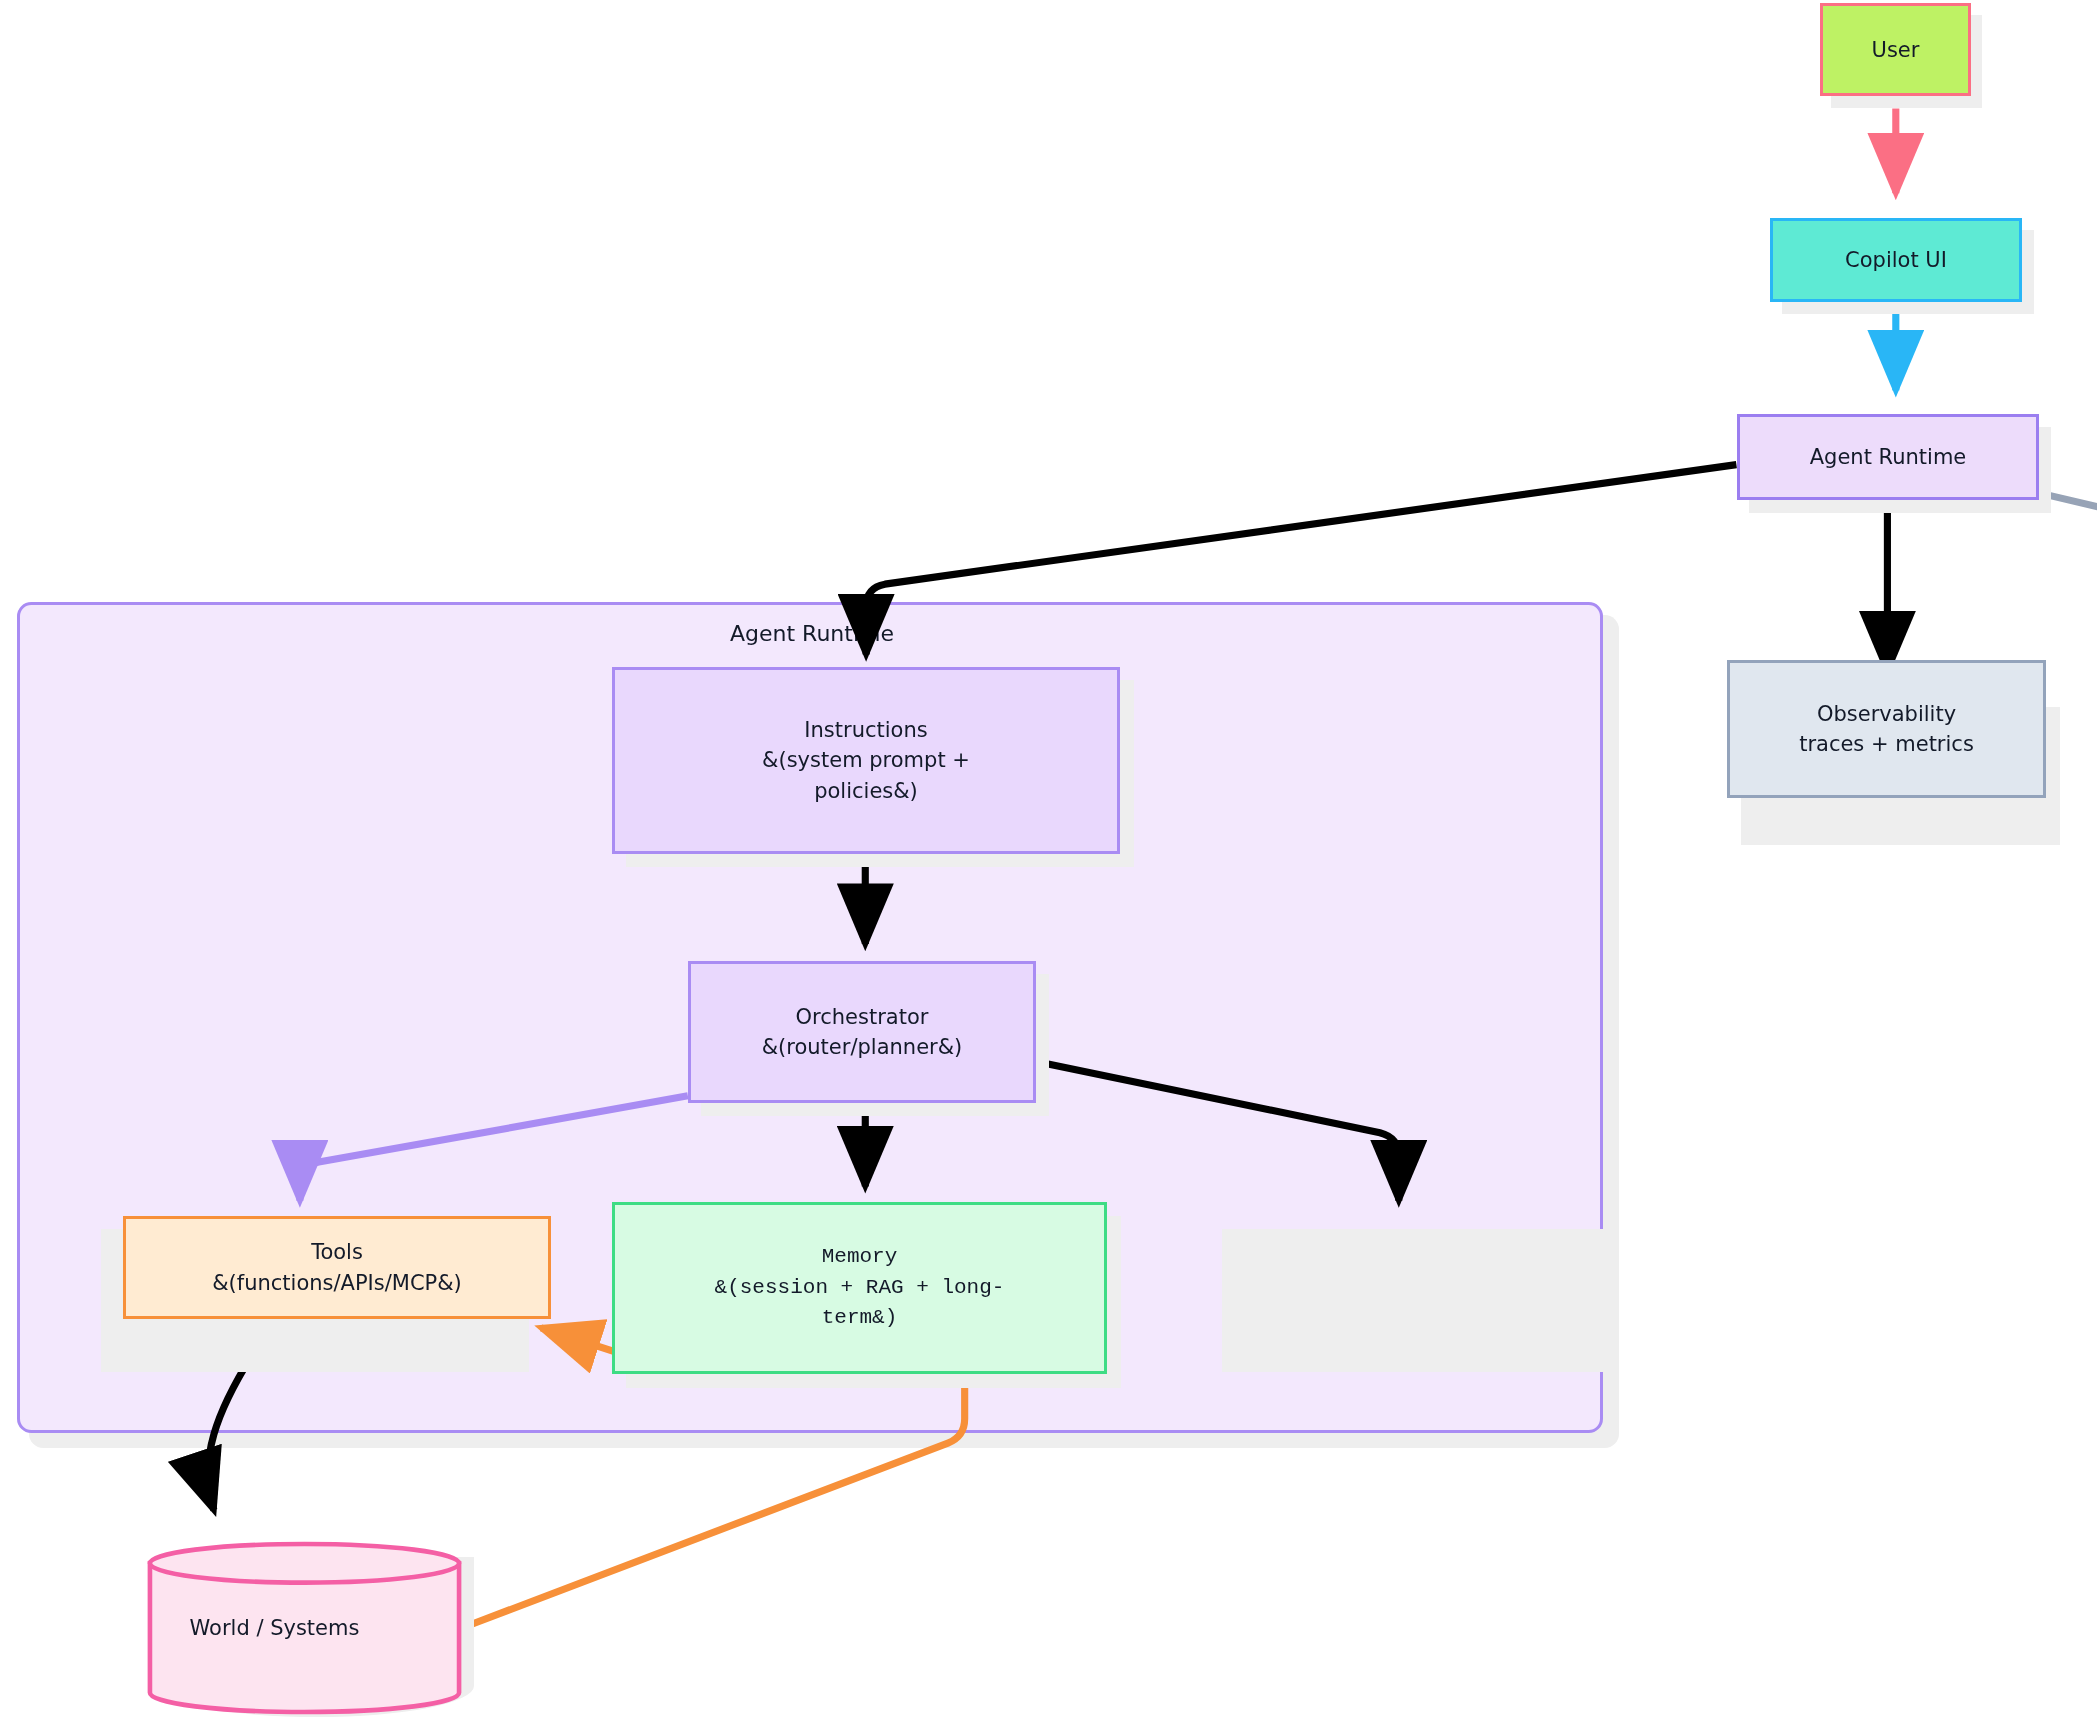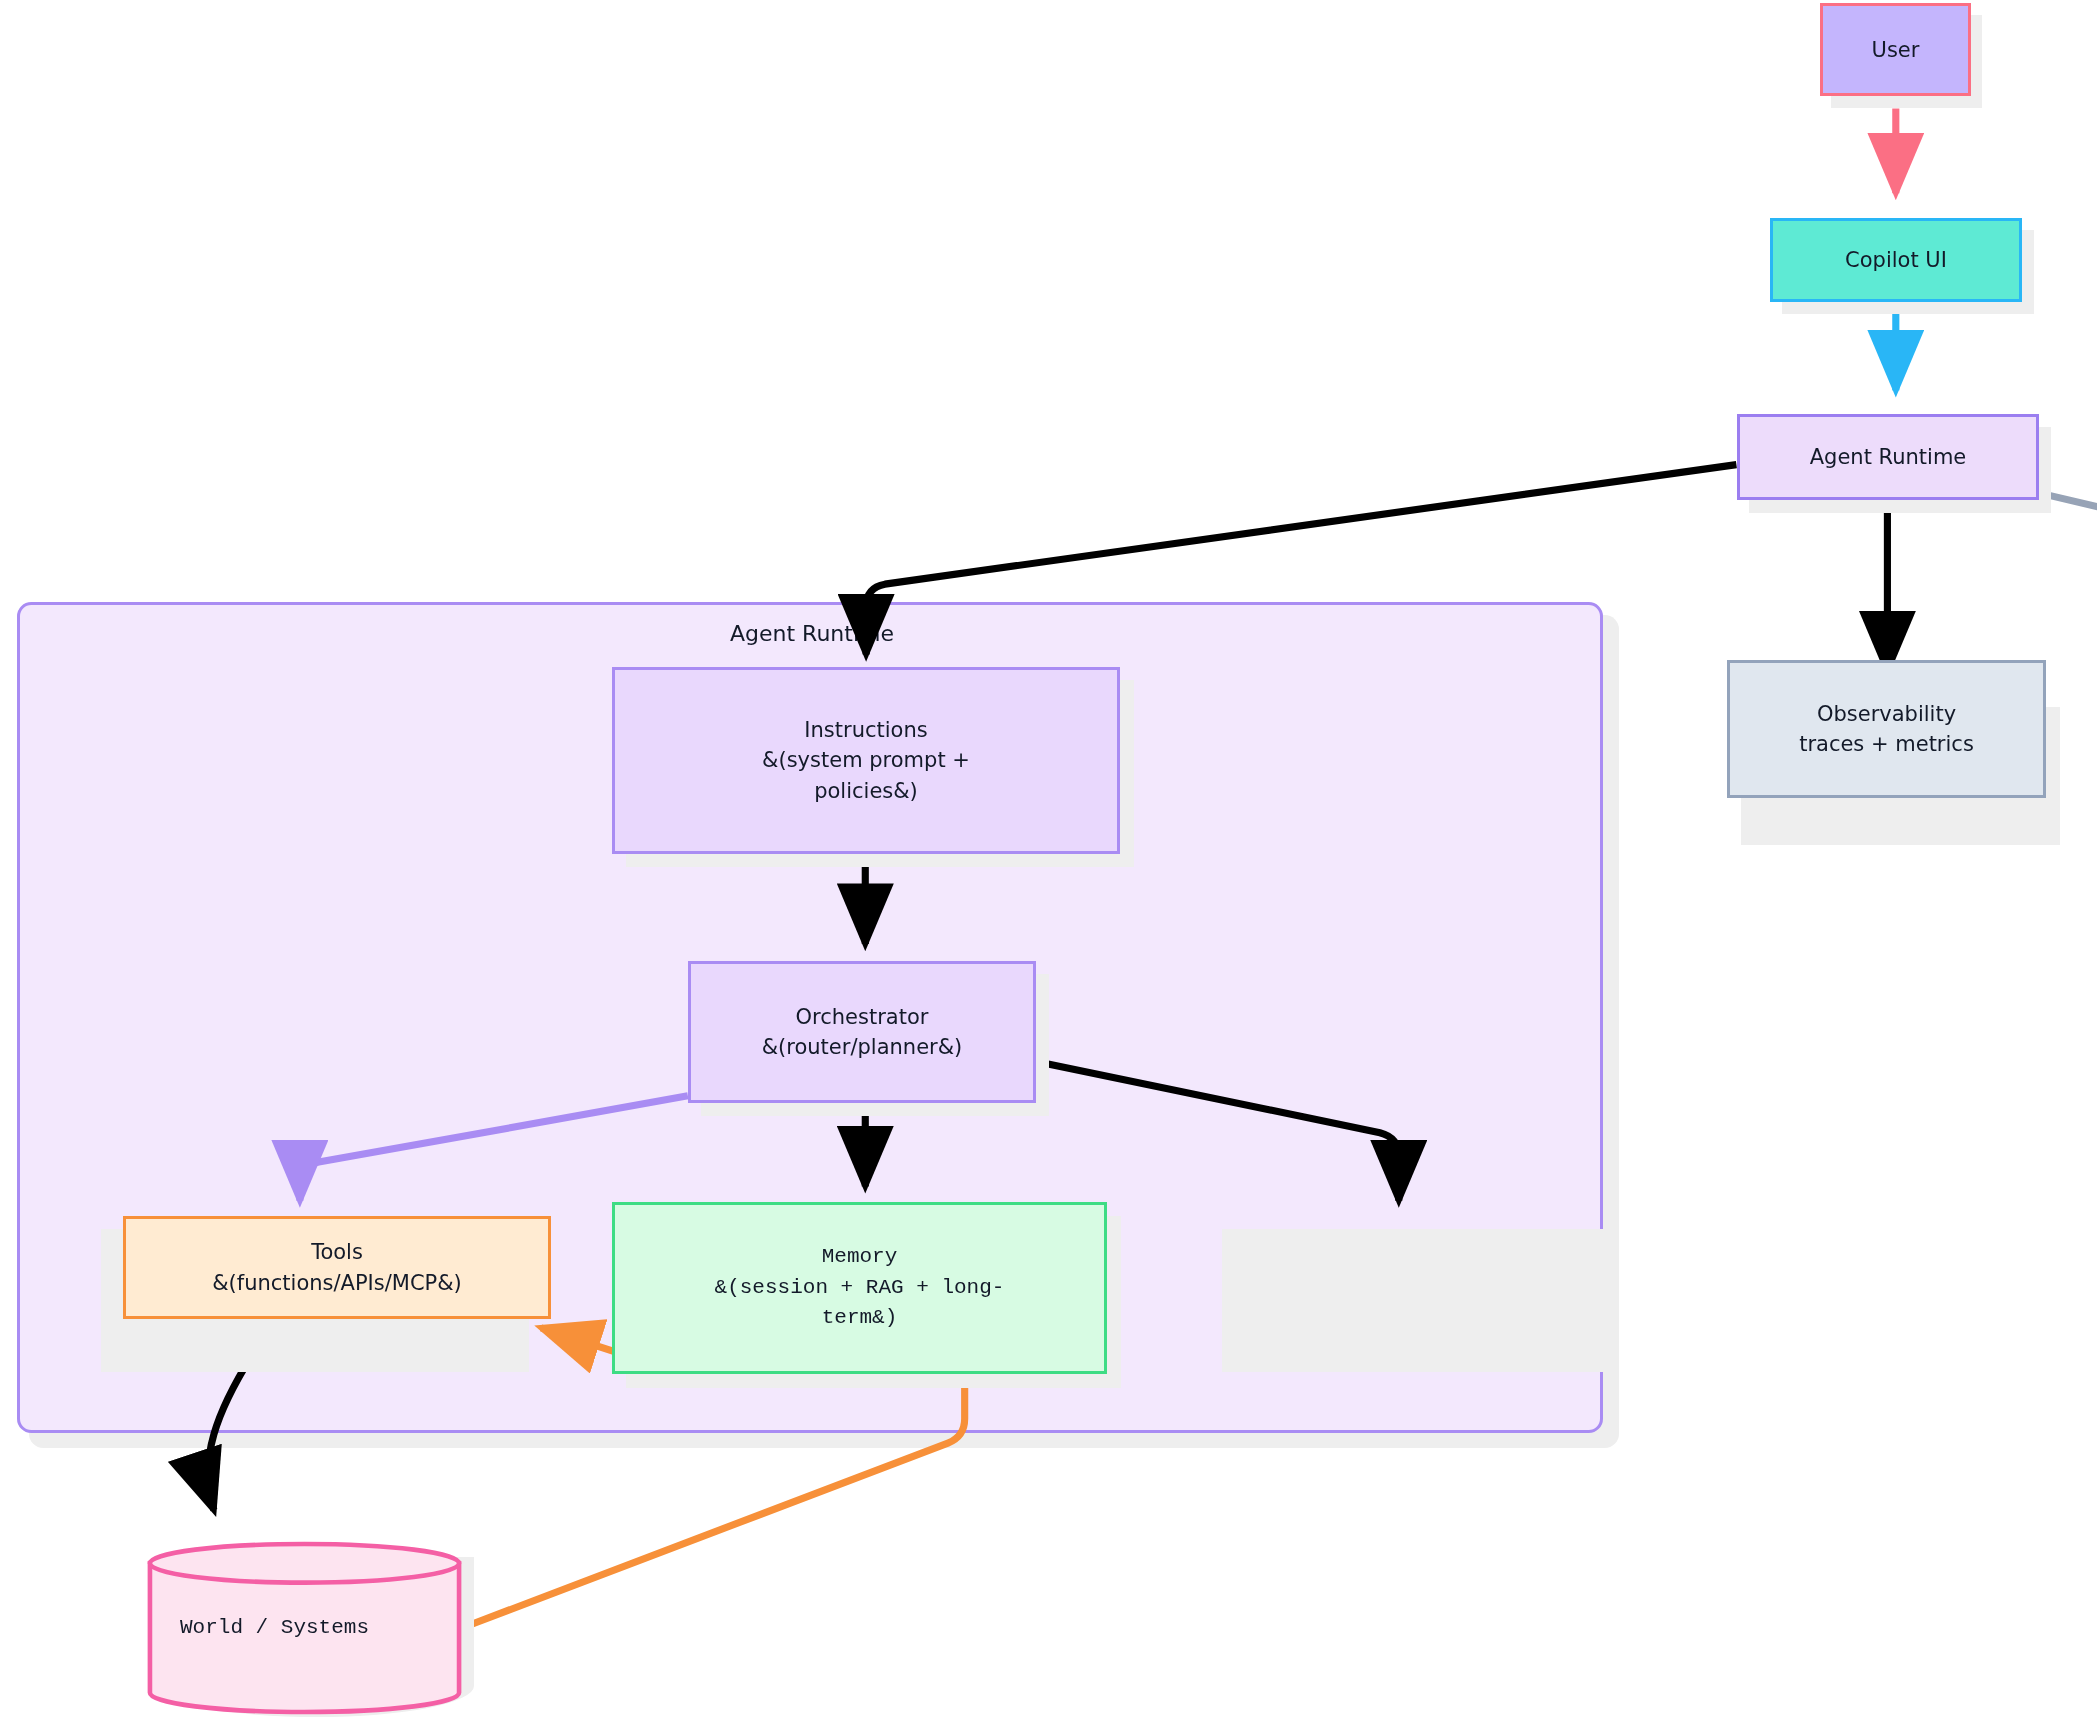--- a/index.html
+++ b/index.html
@@ -63,21 +63,21 @@
 
     <path d="M2470,2530 L3290,2700 Q3335,2712 3335,2756 L3335,2862" fill="none" stroke="#000000" stroke-width="17" marker-end="url(#ah-black)"></path>
 
     <path d="M600,3232 C520,3360 470,3480 510,3600" fill="none" stroke="#000000" stroke-width="17" marker-end="url(#ah-black)"></path>
 
     <path d="M1090,3885 L2260,3440 Q2300,3424 2300,3382 L2300,3310 Q2300,3268 2262,3252
              L1460,3220 L1290,3165" fill="none" stroke="#f79039" stroke-width="17" marker-end="url(#ah-orange)"></path>
   </svg>
 
   <div class="shadow" style="left:1831px;top:14.7px;width:151px;height:93px;"></div>
-  <div class="node" style="left:1820px;top:3.4px;width:151px;height:93px;background:#c4b5fd;border:3.8px solid #fb6f84;font-size:21px;">
+  <div class="node" style="left:1820px;top:3.4px;width:151px;height:93px;background:#bef264;border:3.8px solid #fb6f84;font-size:21px;">
     <span class="txt">User</span>
   </div>
 
   <div class="shadow" style="left:1782px;top:230px;width:252px;height:84px;"></div>
   <div class="node" style="left:1770px;top:218px;width:252px;height:84px;background:#5eead4;border:3.8px solid #29b6f6;font-size:21px;">
     <span class="txt">Copilot UI</span>
   </div>
 
   <div class="shadow" style="left:1749px;top:427px;width:302px;height:86px;"></div>
   <div class="node" style="left:1737px;top:414px;width:302px;height:86px;background:#eddcfb;border:3.8px solid #9b7ef0;font-size:21px;">
@@ -117,19 +117,19 @@
   </div>
 
   <div class="shadow" style="left:1222px;top:1229px;width:382px;height:143px;"></div>
 
   <div class="shadow" style="left:159px;top:1557px;width:315px;height:160px;border-radius:0 0 157px 157px / 0 0 31px 31px;"></div>
   <div style="position:absolute;left:147px;top:1544px;width:315px;height:168px;">
     <svg width="315" height="168" viewBox="0 0 750 400" style="position:absolute;left:0;top:0;overflow:visible;">
       <path d="M7,46 L7,354 A368,46 0 0 0 743,354 L743,46 Z" fill="#fde4f0" stroke="#f45fa5" stroke-width="11"></path>
       <ellipse cx="375" cy="46" rx="368" ry="46" fill="#fde4f0" stroke="#f45fa5" stroke-width="11"></ellipse>
     </svg>
-    <div class="node" style="left:0;top:0;width:255px;height:168px;font-size:21px;font-family:Liberation Mono, monospace;">
+    <div class="node" style="left:0;top:0;width:255px;height:168px;font-size:21px;">
       <span class="txt">World / Systems</span>
     </div>
   </div>
 
 </div>
 
 
 </body></html>

